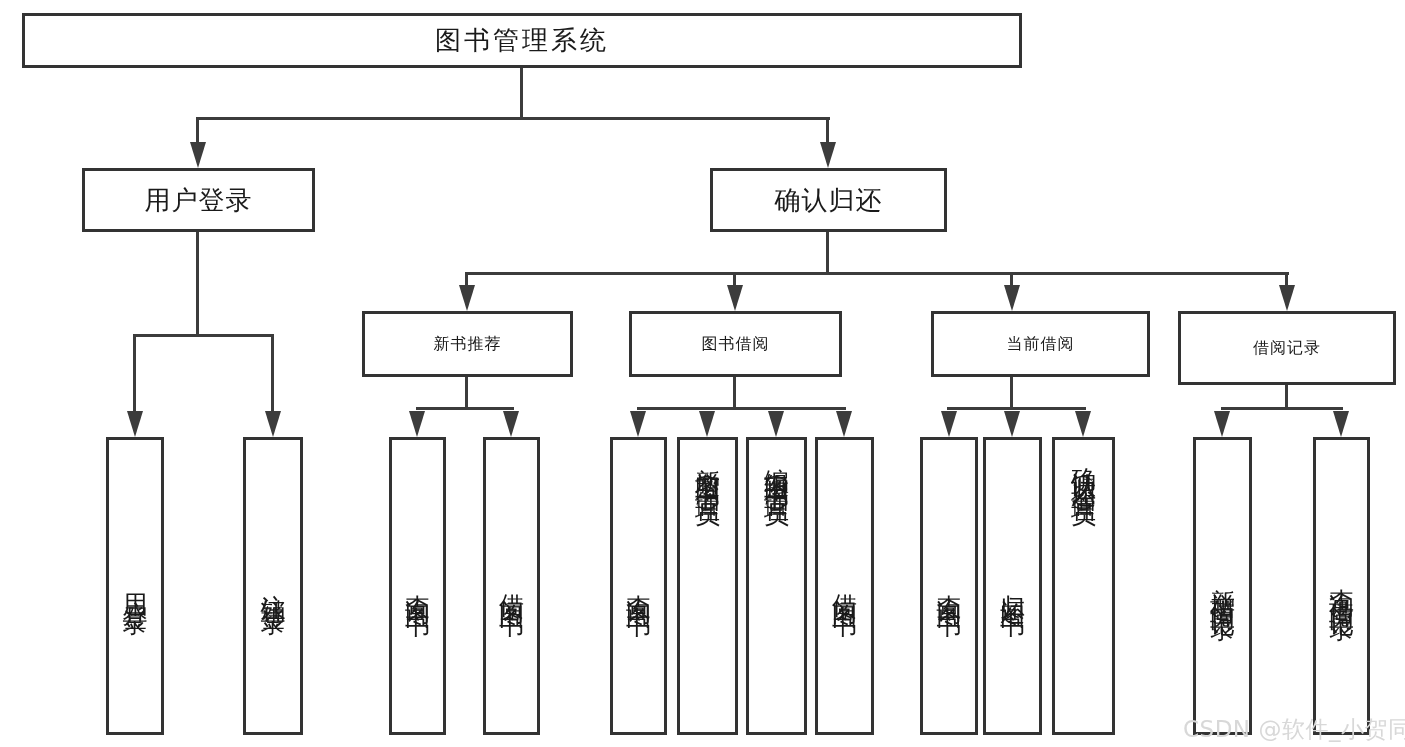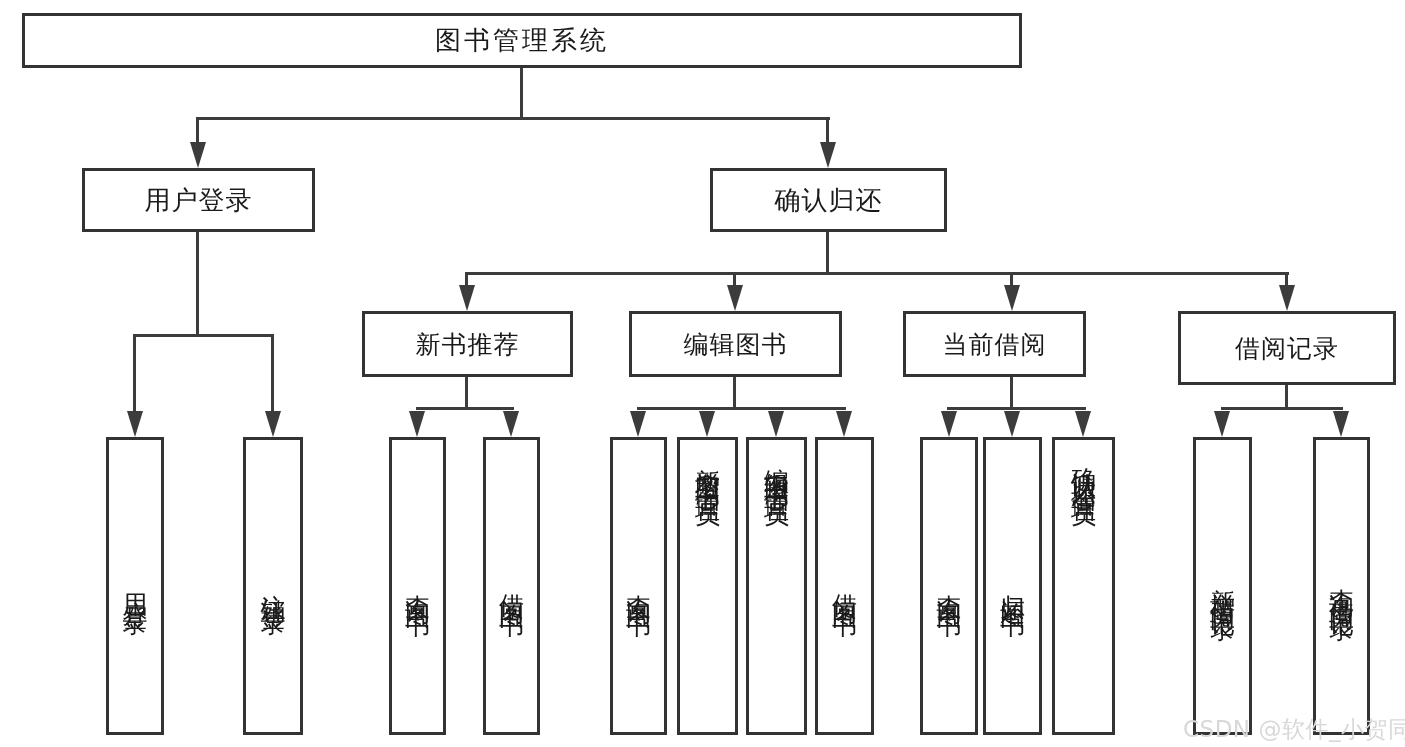--- a/index.html
+++ b/index.html
@@ -30,21 +30,21 @@
   .node{
     position:absolute;
     background:var(--background);
     border:3px solid var(--border);
     display:flex;align-items:center;justify-content:center;
     text-align:center;
     white-space:nowrap;
   }
   .lvl1{font-size:26px;letter-spacing:3px;}
   .lvl2{font-size:26px;letter-spacing:1px;}
-  .lvl3{font-size:25px;letter-spacing:1px;}
+  .lvl3{font-size:16px;letter-spacing:1px;}
   .leaf{
     top:437px;height:298px;
     writing-mode:vertical-rl;
     font-size:25px;letter-spacing:6px;
     white-space:normal;
     line-height:1;
   }
   .leaf.tall{justify-content:flex-start;padding-top:8px;letter-spacing:5px;}
   .watermark{
     position:absolute;
@@ -108,22 +108,22 @@
   <div class="hline" style="left:1221px;top:407px;width:122px"></div>
   <div class="arrow" style="left:1214px;top:411px"></div>
   <div class="arrow" style="left:1333px;top:411px"></div>
 
   <div class="node lvl1" style="left:22px;top:13px;width:1000px;height:55px">图书管理系统</div>
 
   <div class="node lvl2" style="left:82px;top:168px;width:233px;height:64px">用户登录</div>
   <div class="node lvl2" style="left:710px;top:168px;width:237px;height:64px">确认归还</div>
 
   <div class="node lvl3" style="left:362px;top:311px;width:211px;height:66px">新书推荐</div>
-  <div class="node lvl3" style="left:629px;top:311px;width:213px;height:66px">编辑图书</div>
-  <div class="node lvl3" style="left:903px;top:311px;width:183px;height:66px">当前借阅</div>
+  <div class="node lvl3" style="left:629px;top:311px;width:213px;height:66px">图书借阅</div>
+  <div class="node lvl3" style="left:931px;top:311px;width:219px;height:66px">当前借阅</div>
   <div class="node lvl3" style="left:1178px;top:311px;width:218px;height:74px">借阅记录</div>
 
   <div class="node leaf" style="left:106px;width:58px">用户登录</div>
   <div class="node leaf" style="left:243px;width:60px">注销登录</div>
 
   <div class="node leaf" style="left:389px;width:57px">查询图书</div>
   <div class="node leaf" style="left:483px;width:57px">借阅图书</div>
 
   <div class="node leaf" style="left:610px;width:57px">查询图书</div>
   <div class="node leaf tall" style="left:677px;width:61px">新增图书（管理员）</div>

